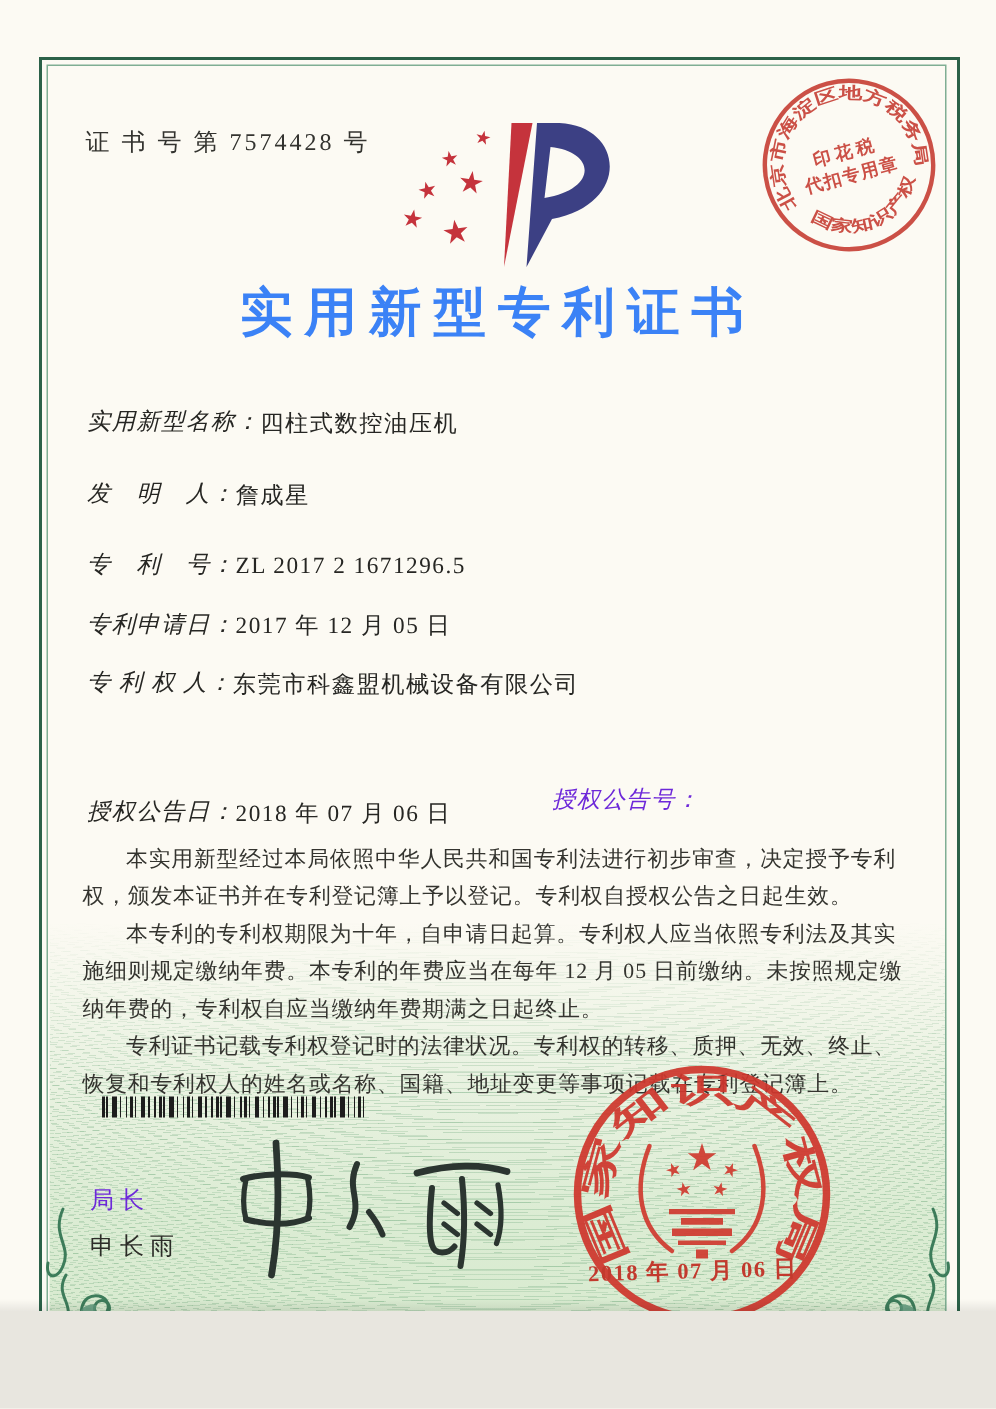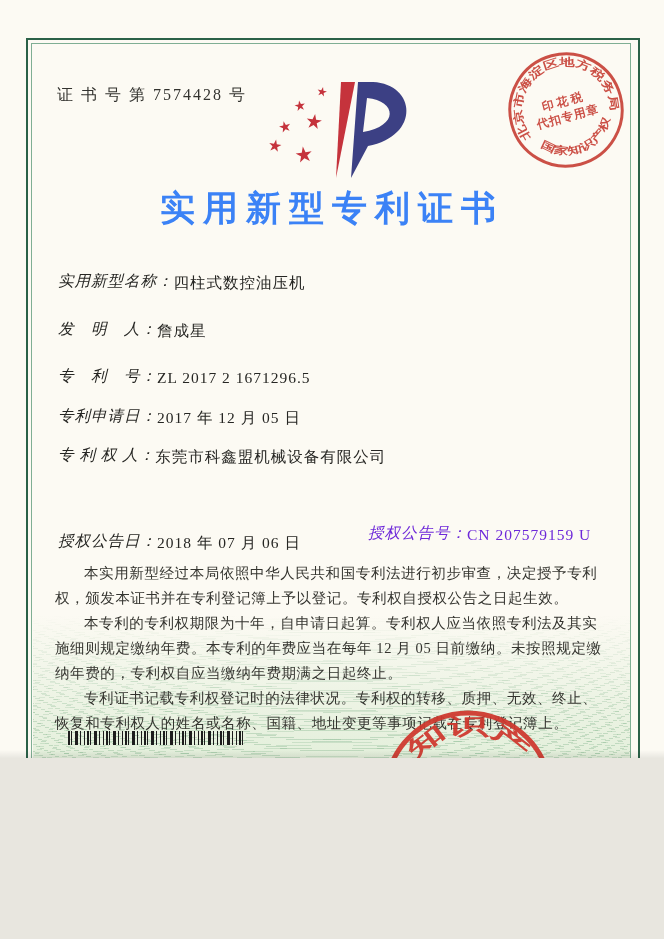--- a/index.html
+++ b/index.html
@@ -1,17 +1,17 @@
 <!DOCTYPE html>
 <html><head>
 <meta charset="utf-8">
 <style>
   html,body{margin:0;padding:0;background:#e8e6df;}
   .scan{
-    position:relative;width:664px;height:758px;margin:0 auto;
+    position:relative;width:664px;height:874px;margin:0 auto;
     background:#fcfaf3;overflow:hidden;
     font-family:"Liberation Serif","DejaVu Serif",serif;color:#2a2a28;
   }
   .scan::after{content:"";position:absolute;left:0;right:0;bottom:0;height:8px;
     background:linear-gradient(to bottom,rgba(0,0,0,0),rgba(0,0,0,0.08));}
   
   .frame-outer{position:absolute;left:26px;top:38px;width:610px;height:877px;
     border:2px solid #2b6148;}
   .frame-inner{position:absolute;left:31px;top:43px;width:598px;height:865px;
     border:1px solid #7fae93;}
@@ -144,21 +144,20 @@
   <div class="field-row row4">
     <span class="flabel">专 利 权 人：</span>
     <span class="fvalue">东莞市科鑫盟机械设备有限公司</span>
   </div>
   <div class="field-row row6">
     <span class="flabel">授权公告日：</span>
     <span class="fvalue">2018 年 07 月 06 日</span>
   </div>
   <div class="grant-no">
     <span class="flabel">授权公告号：</span>
-    <span class="fvalue">CN 207579159 U</span>
   </div>
 
   <div class="body-text">
     <p>本实用新型经过本局依照中华人民共和国专利法进行初步审查，决定授予专利权，颁发本证书并在专利登记簿上予以登记。专利权自授权公告之日起生效。</p>
     <p>本专利的专利权期限为十年，自申请日起算。专利权人应当依照专利法及其实施细则规定缴纳年费。本专利的年费应当在每年 12 月 05 日前缴纳。未按照规定缴纳年费的，专利权自应当缴纳年费期满之日起终止。</p>
     <p>专利证书记载专利权登记时的法律状况。专利权的转移、质押、无效、终止、恢复和专利权人的姓名或名称、国籍、地址变更等事项记载在专利登记簿上。</p>
   </div>
 
   <div class="barcode"></div>
 

